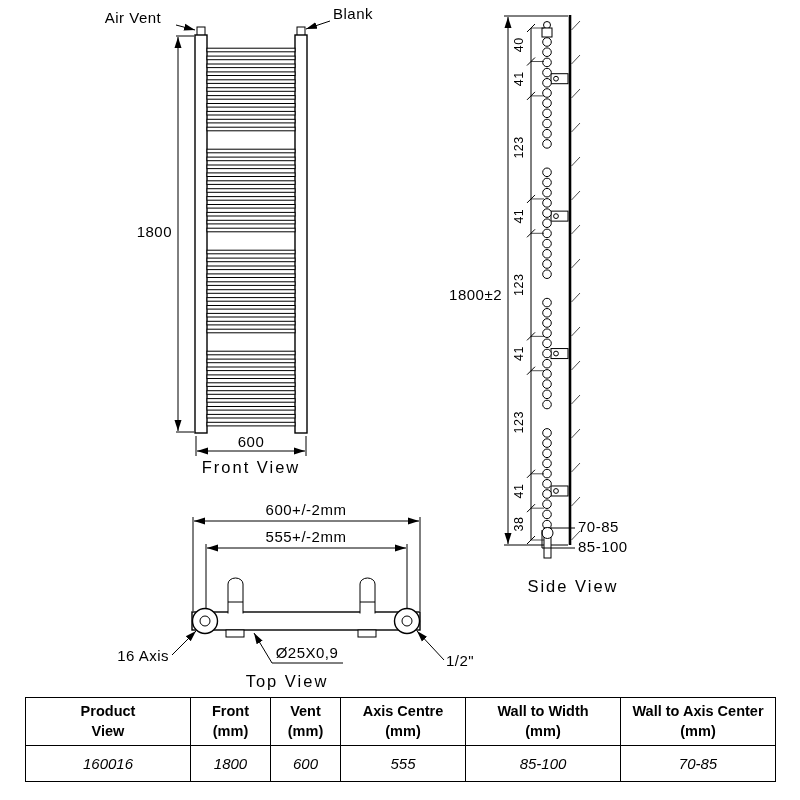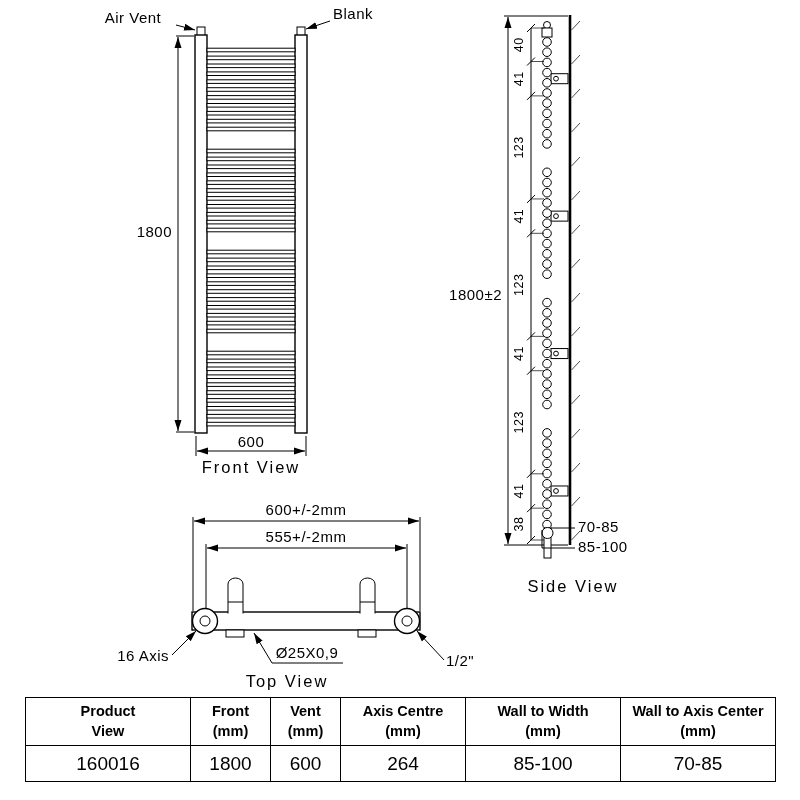--- a/index.html
+++ b/index.html
@@ -13,21 +13,21 @@
   .thinpart { stroke-width:1; }
   .thin { fill:none; stroke:#000; stroke-width:1; }
   .xthin { fill:none; stroke:#000; stroke-width:.7; }
   .wall { stroke:#000; stroke-width:2.6; }
   #drawing { position:absolute; left:0; top:0; }
   .table-wrap { position:absolute; left:25px; top:697px; width:750px; }
   table.spec { width:750px; border-collapse:collapse; table-layout:fixed;
                font-family:"Liberation Sans","DejaVu Sans",sans-serif; color:#000; }
   table.spec th, table.spec td { border:1.2px solid #000; text-align:center; vertical-align:middle; padding:2px 3px; }
   table.spec th { font-weight:bold; font-size:14.5px; height:48px; line-height:1.35; }
-  table.spec td { font-size:19px; height:36px; }
+  table.spec td { font-size:15px; height:36px;font-style:italic; }
 </style>
 </head>
 <body>
 
 <svg id="drawing" width="800" height="697" viewBox="0 0 800 697">
   <defs>
     <marker id="arrE" markerWidth="12" markerHeight="9" refX="11" refY="4.5" orient="auto-start-reverse" markerUnits="userSpaceOnUse">
       <path d="M0,1 L11,4.5 L0,8 Z" fill="#000"></path>
     </marker>
   </defs>
@@ -304,19 +304,19 @@
           <div>Wall to Axis Center</div>
           <div>(mm)</div>
         </th>
       </tr>
     </thead>
     <tbody>
       <tr>
         <td>160016</td>
         <td>1800</td>
         <td>600</td>
-        <td>264</td>
+        <td>555</td>
         <td>85-100</td>
         <td>70-85</td>
       </tr>
     </tbody>
   </table>
 </div>
 
 </body></html>

